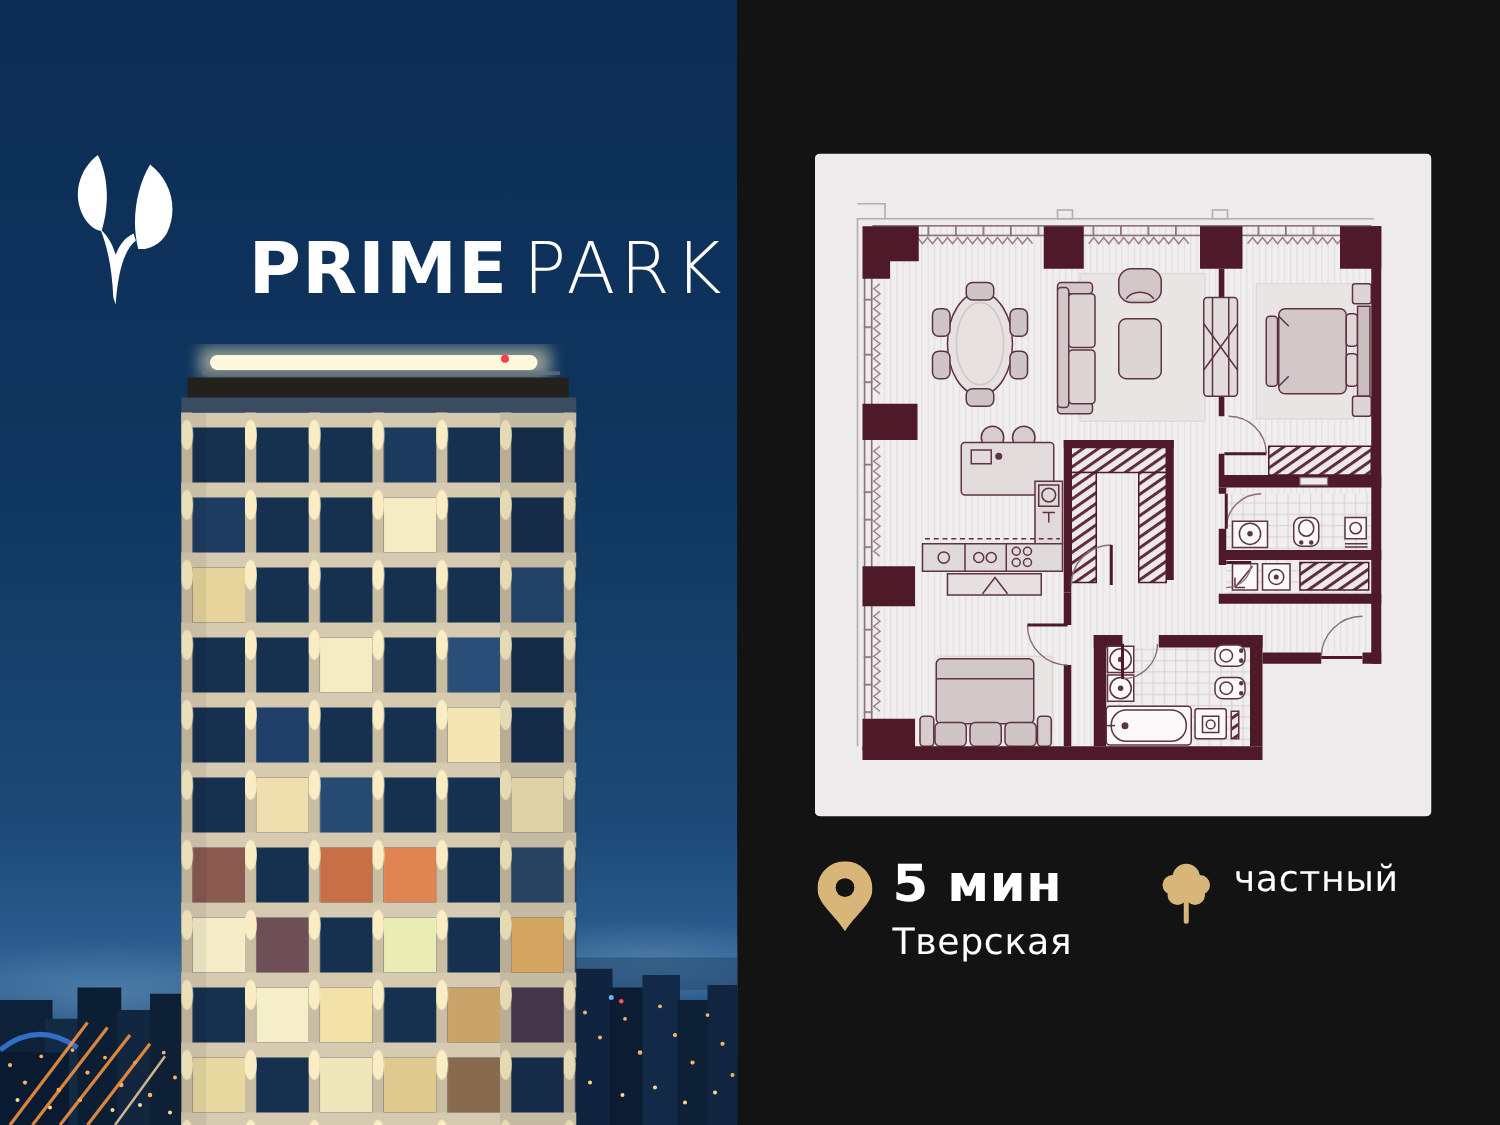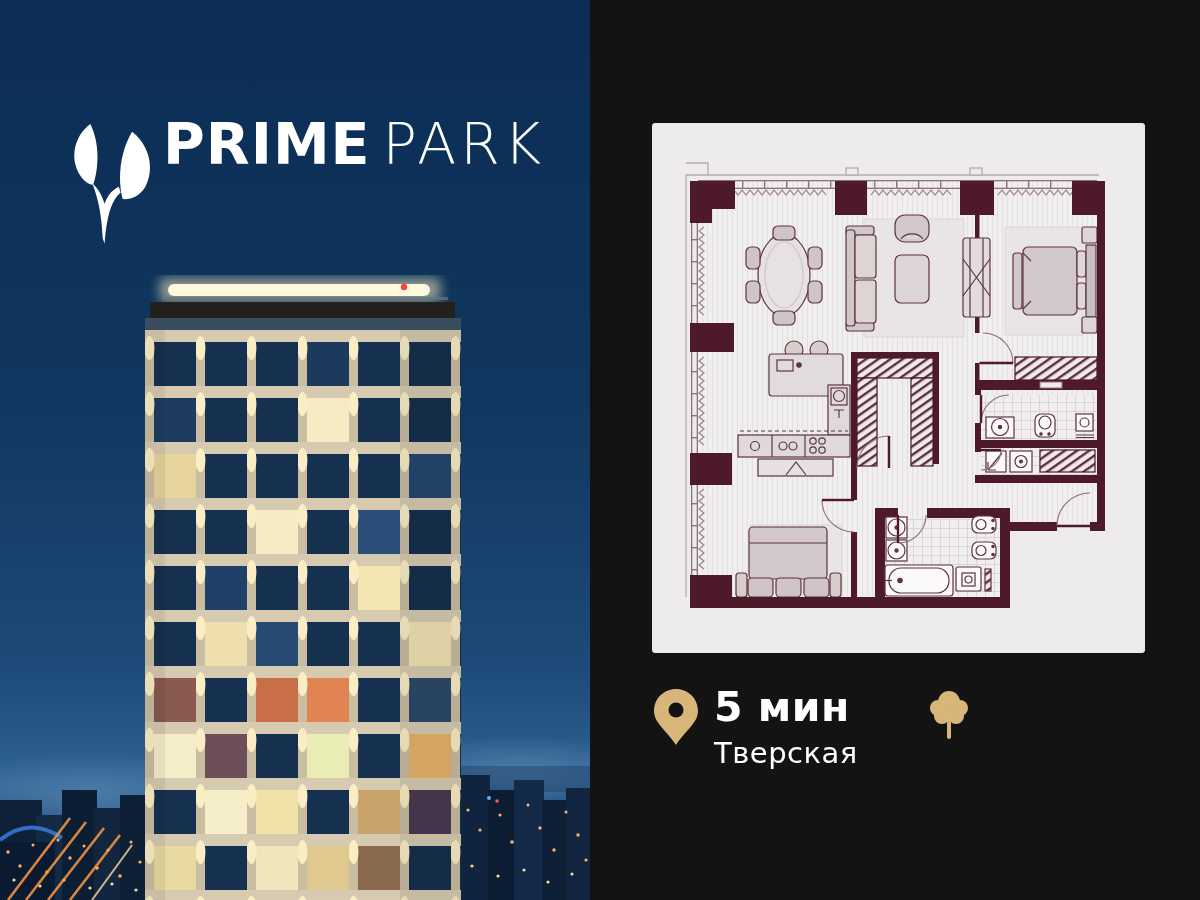--- a/index.html
+++ b/index.html
@@ -2,21 +2,21 @@
 <html><head>
 <meta charset="utf-8">
 <style>
   html,body{margin:0;padding:0;background:#000;}
   *{box-sizing:border-box;}
   body{font-family:"DejaVu Sans","Liberation Sans",sans-serif;}
   .stage{position:relative;width:1200px;height:900px;overflow:hidden;background:#131313;}
   
   .photo{position:absolute;left:0;top:0;width:590px;height:900px;overflow:hidden;}
   .photo svg{display:block;}
-  .logo{position:absolute;left:58px;top:116px;display:flex;align-items:flex-start;}
+  .logo{position:absolute;left:46px;top:116px;display:flex;align-items:flex-end;gap:48px;}
   .logo-text{margin-left:10px;padding-bottom:4px;color:#fff;font-size:57px;line-height:1;white-space:nowrap;}
   .logo-prime{font-weight:800;letter-spacing:1px;}
   .logo-park{font-weight:300;letter-spacing:4px;margin-left:12px;}
   
   .panel{position:absolute;left:590px;top:0;width:610px;height:676px;background:#131313;}
   .plan-card{position:absolute;left:62px;top:123px;width:493px;height:530px;background:#EDEBEB;border-radius:4px;overflow:hidden;}
   .stat{position:absolute;top:686px;display:flex;align-items:flex-start;}
   .stat .icon{flex:0 0 auto;margin-top:3px;}
   .stat-text{margin-left:16px;color:#fff;}
   .stat-value{font-size:41px;font-weight:800;letter-spacing:.5px;line-height:1.05;margin-bottom:7px;}
@@ -457,17 +457,18 @@
           <circle cx="22" cy="13" r="11"></circle>
             <circle cx="11" cy="19" r="8"></circle>
             <circle cx="33" cy="19" r="8"></circle>
           <circle cx="15" cy="27" r="8"></circle>
             <circle cx="29" cy="27" r="8"></circle>
             <circle cx="22" cy="24" r="9"></circle>
           <rect x="20" y="32" width="4" height="18" rx="2"></rect>
         </g>
       </svg>
       <div class="stat-text">
+        <div class="stat-line">частный</div>
       </div>
     </div>
 
   </div>
 </div>
 
 </body></html>

